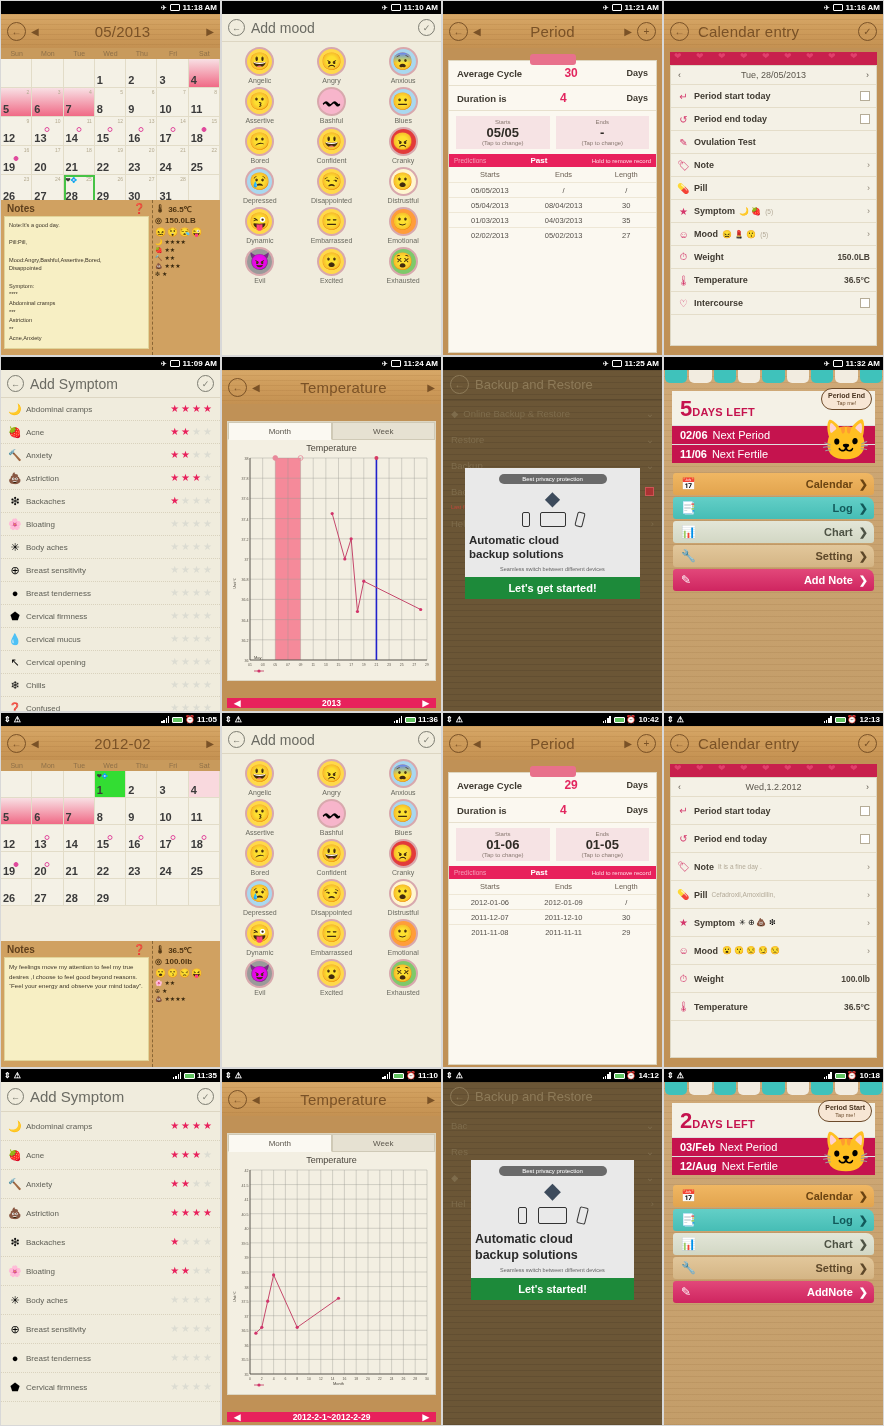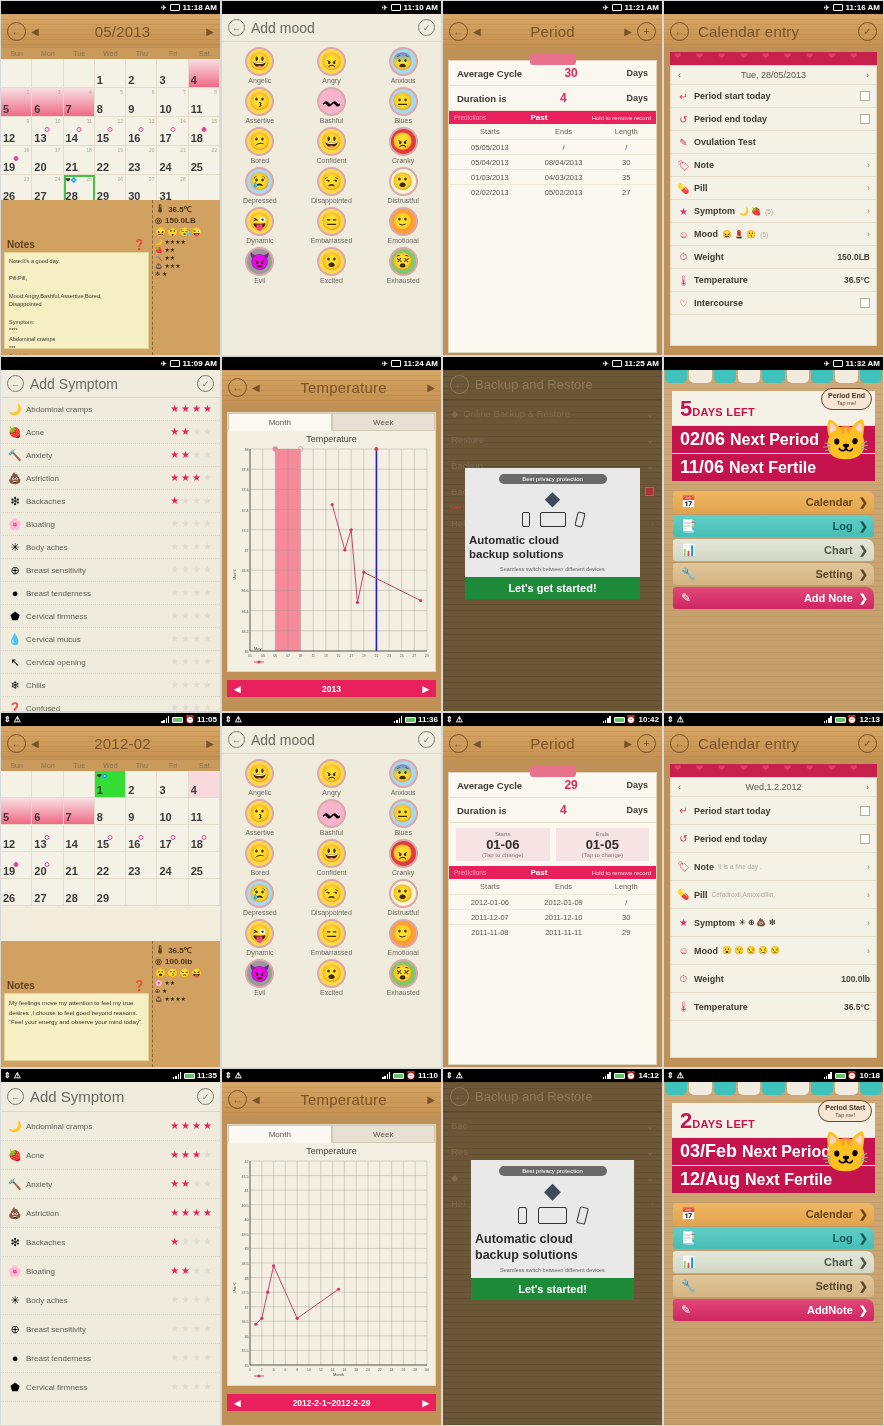--- a/index.html
+++ b/index.html
@@ -75,21 +75,21 @@
   .cell.pinklite { background:#f9d9de; }
   .cell.green { background:#33dd33; }
   .cell.sel { outline:2px solid #46c346; outline-offset:-2px; }
   .dot { position:absolute; top:10px; left:50%; transform:translateX(-50%);
     width:5px;height:5px;border-radius:50%; border:1.4px solid #e0489c; }
   .dotf { background:#e0489c; }
   .hearts { position:absolute; top:1px; left:2px; font-size:6px; }
 
   
   .noteswrap{display:flex; background:#d0a161; height:100%;}
-  .notes-l{flex:1; padding:3px;margin-top:36px;}
+  .notes-l{flex:1; padding:3px;}
   .notes-title{display:flex;align-items:center;justify-content:space-between;color:#5e3f1c;font-size:10px;font-weight:bold;padding:0 3px 2px;}
   .notes-body{background:#f7efc4;border:1px solid #e1d49a;font-size:5.6px;color:#3b3326;padding:4px;line-height:1.55;height:calc(100% - 16px);}
   .notes-r{width:68px;border-left:1px dashed #8a6634;padding:3px 2px;font-size:8px;color:#4d3311;}
   .nr-row{display:flex;align-items:center;gap:3px;margin-bottom:2px;font-weight:bold;font-size:8px;}
   .nr-emojis{display:flex;gap:1px;font-size:9px;margin:1px 0;}
   .nr-sym{display:flex;align-items:center;gap:2px;font-size:6px;margin:1px 0;color:#3a2a10;}
 
   
   .cream { background:#f0ecdd; height:100%; }
   .listhdr{height:28px;display:flex;align-items:center;gap:6px;padding:0 6px;border-bottom:1px solid #ddd6c2;background:#f0ecdd;}
@@ -136,21 +136,21 @@
   .ce-ic{width:13px;font-size:10px;color:#d4376b;text-align:center;}
   .ce-lb{font-size:9px;font-weight:bold;color:#3f3a31;}
   .ce-sub{font-size:6.5px;color:#b4ab99;}
   .ce-sp{flex:1;}
   .ce-val{font-size:8.5px;font-weight:bold;color:#4a443a;}
   .ce-chk{width:10px;height:10px;border:1.3px solid #b5ac97;background:#fff;}
   .ce-chev{font-size:9px;color:#8e8678;}
   .ce-emo{font-size:8px;}
 
   
-  .ch-wrap{background:#f3efe2;height:calc(100% - 47px);margin:8px 5px;border:1px solid #ddd6c2;display:flex;flex-direction:column;}
+  .ch-wrap{background:#f3efe2;height:calc(100% - 47px);margin:17px 5px;border:1px solid #ddd6c2;display:flex;flex-direction:column;}
   .ch-tabs{display:flex;height:22px;}
   .ch-tab{flex:1;display:flex;align-items:center;justify-content:center;font-size:8px;color:#5b564c;background:#e6e1d2;border:1px solid #cfc9b6;}
   .ch-tab.on{background:#fbf9f2;border-bottom-color:#fbf9f2;}
   .ch-title{text-align:center;font-size:9px;color:#4a453c;padding:3px 0 1px;}
   .ch-plot{flex:1;position:relative;margin:0 4px 2px 4px;}
   .ch-foot{height:17px;background:#e8215c;color:#fff;display:flex;align-items:center;justify-content:space-between;padding:0 7px;font-size:8.5px;font-weight:bold;margin:0 5px 4px;}
 
   
   .bk{background:#6b5636;height:100%;position:relative;}
   .bk::after{content:"";position:absolute;inset:0;opacity:.25;
@@ -168,22 +168,22 @@
   .home::after{content:"";position:absolute;inset:0;opacity:.2;
     background:repeating-linear-gradient(180deg,rgba(110,70,25,.5) 0 1px,rgba(0,0,0,0) 1px 6px);}
   .awning{height:13px;display:flex;position:relative;z-index:2;}
   .awning i{flex:1;background:#3fc2bb;border-radius:0 0 5px 5px;margin:0 1px;}
   .awning i:nth-child(even){background:#f2ece0;}
   .hcard{margin:8px 8px 0;position:relative;z-index:3;}
   .hc-top{background:#f4f1e6;padding:7px 8px 5px;display:flex;align-items:baseline;}
   .hc-num{font-size:22px;font-weight:bold;color:#c5134e;line-height:1;}
   .hc-dl{font-size:11px;font-weight:bold;color:#c5134e;letter-spacing:.3px;}
   .hc-band{background:#c5134e;color:#fff;display:flex;align-items:center;gap:5px;padding:3px 8px;border-top:1px solid #e0e0e0;}
-  .hc-band .d{font-size:18px;font-weight:bold;}
-  .hc-band .l{font-size:16px;font-weight:bold;}
+  .hc-band .d{font-size:11px;font-weight:bold;}
+  .hc-band .l{font-size:11px;font-weight:normal;}
   .bubble{position:absolute;right:3px;top:-3px;background:#f7e6d4;border:1.4px solid #6b4a2a;border-radius:14px;padding:3px 6px;text-align:center;z-index:6;}
   .bubble .b1{font-size:7px;font-weight:bold;color:#4a3420;line-height:1.1;}
   .bubble .b2{font-size:5.5px;color:#6b4a2a;}
   .cat{position:absolute;right:4px;top:26px;z-index:5;font-size:40px;}
   .menu{margin:10px 9px 0;position:relative;z-index:3;}
   .mrow{display:flex;align-items:center;justify-content:flex-end;height:22px;margin-bottom:2px;border-radius:3px 8px 3px 3px;padding:0 6px;position:relative;}
   .mrow .mi{position:absolute;left:8px;font-size:12px;}
   .mrow .ml{font-size:11px;font-weight:bold;}
   .mrow .mc{font-size:11px;font-weight:bold;margin-left:6px;}
   .m-cal{background:linear-gradient(180deg,#f0b763,#e2a44e);color:#6b4412;}
@@ -432,20 +432,32 @@
         <div class="p-tab"></div>
         <div class="p-row">
           <span class="p-lab">Average Cycle</span>
           <span class="p-num">30</span>
           <span class="p-unit">Days</span>
         </div>
         <div class="p-row">
           <span class="p-lab">Duration is</span>
           <span class="p-num">4</span>
           <span class="p-unit">Days</span>
+        </div>
+        <div class="p-dates">
+          <div class="p-date">
+            <div class="c">Starts</div>
+            <div class="v">05/05</div>
+            <div class="c">(Tap to change)</div>
+          </div>
+          <div class="p-date">
+            <div class="c">Ends</div>
+            <div class="v">-</div>
+            <div class="c">(Tap to change)</div>
+          </div>
         </div>
         <div class="p-bar">
           <span class="pr">Predictions</span>
           <span class="pa">Past</span>
           <span class="hd">Hold to remove record</span>
         </div>
         <div class="p-th">
           <span>Starts</span>
           <span>Ends</span>
           <span>Length</span>

